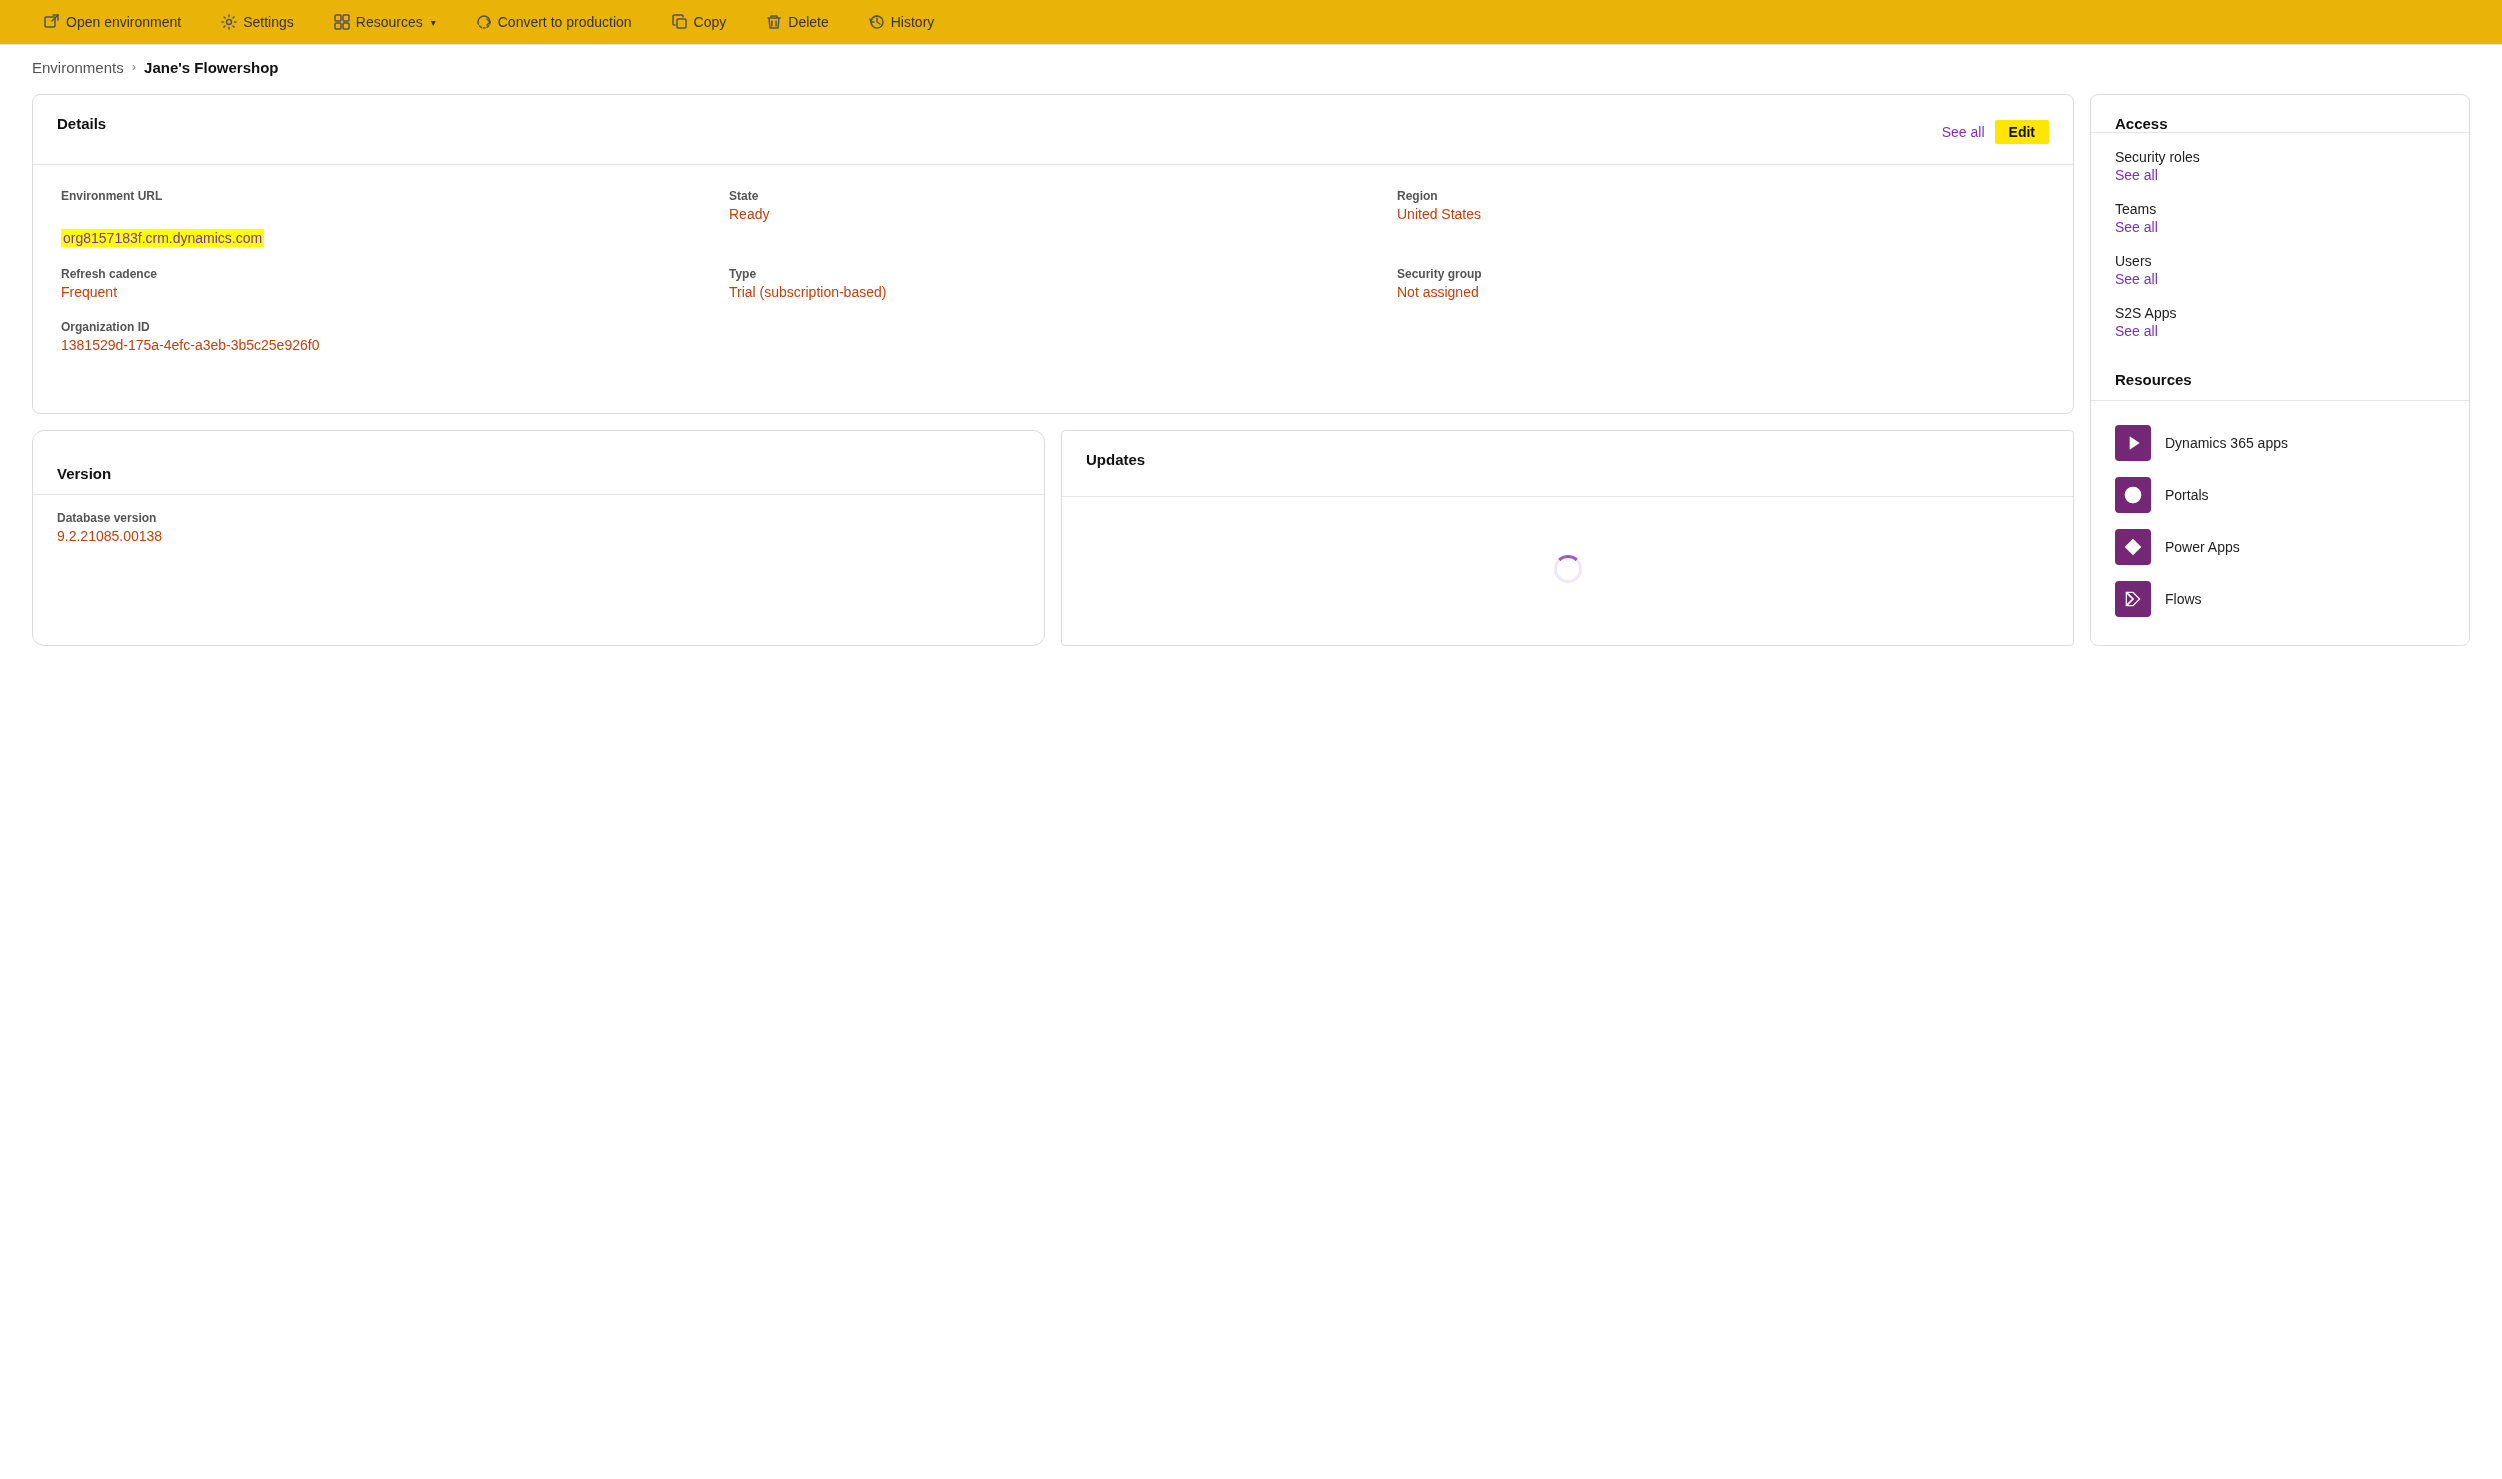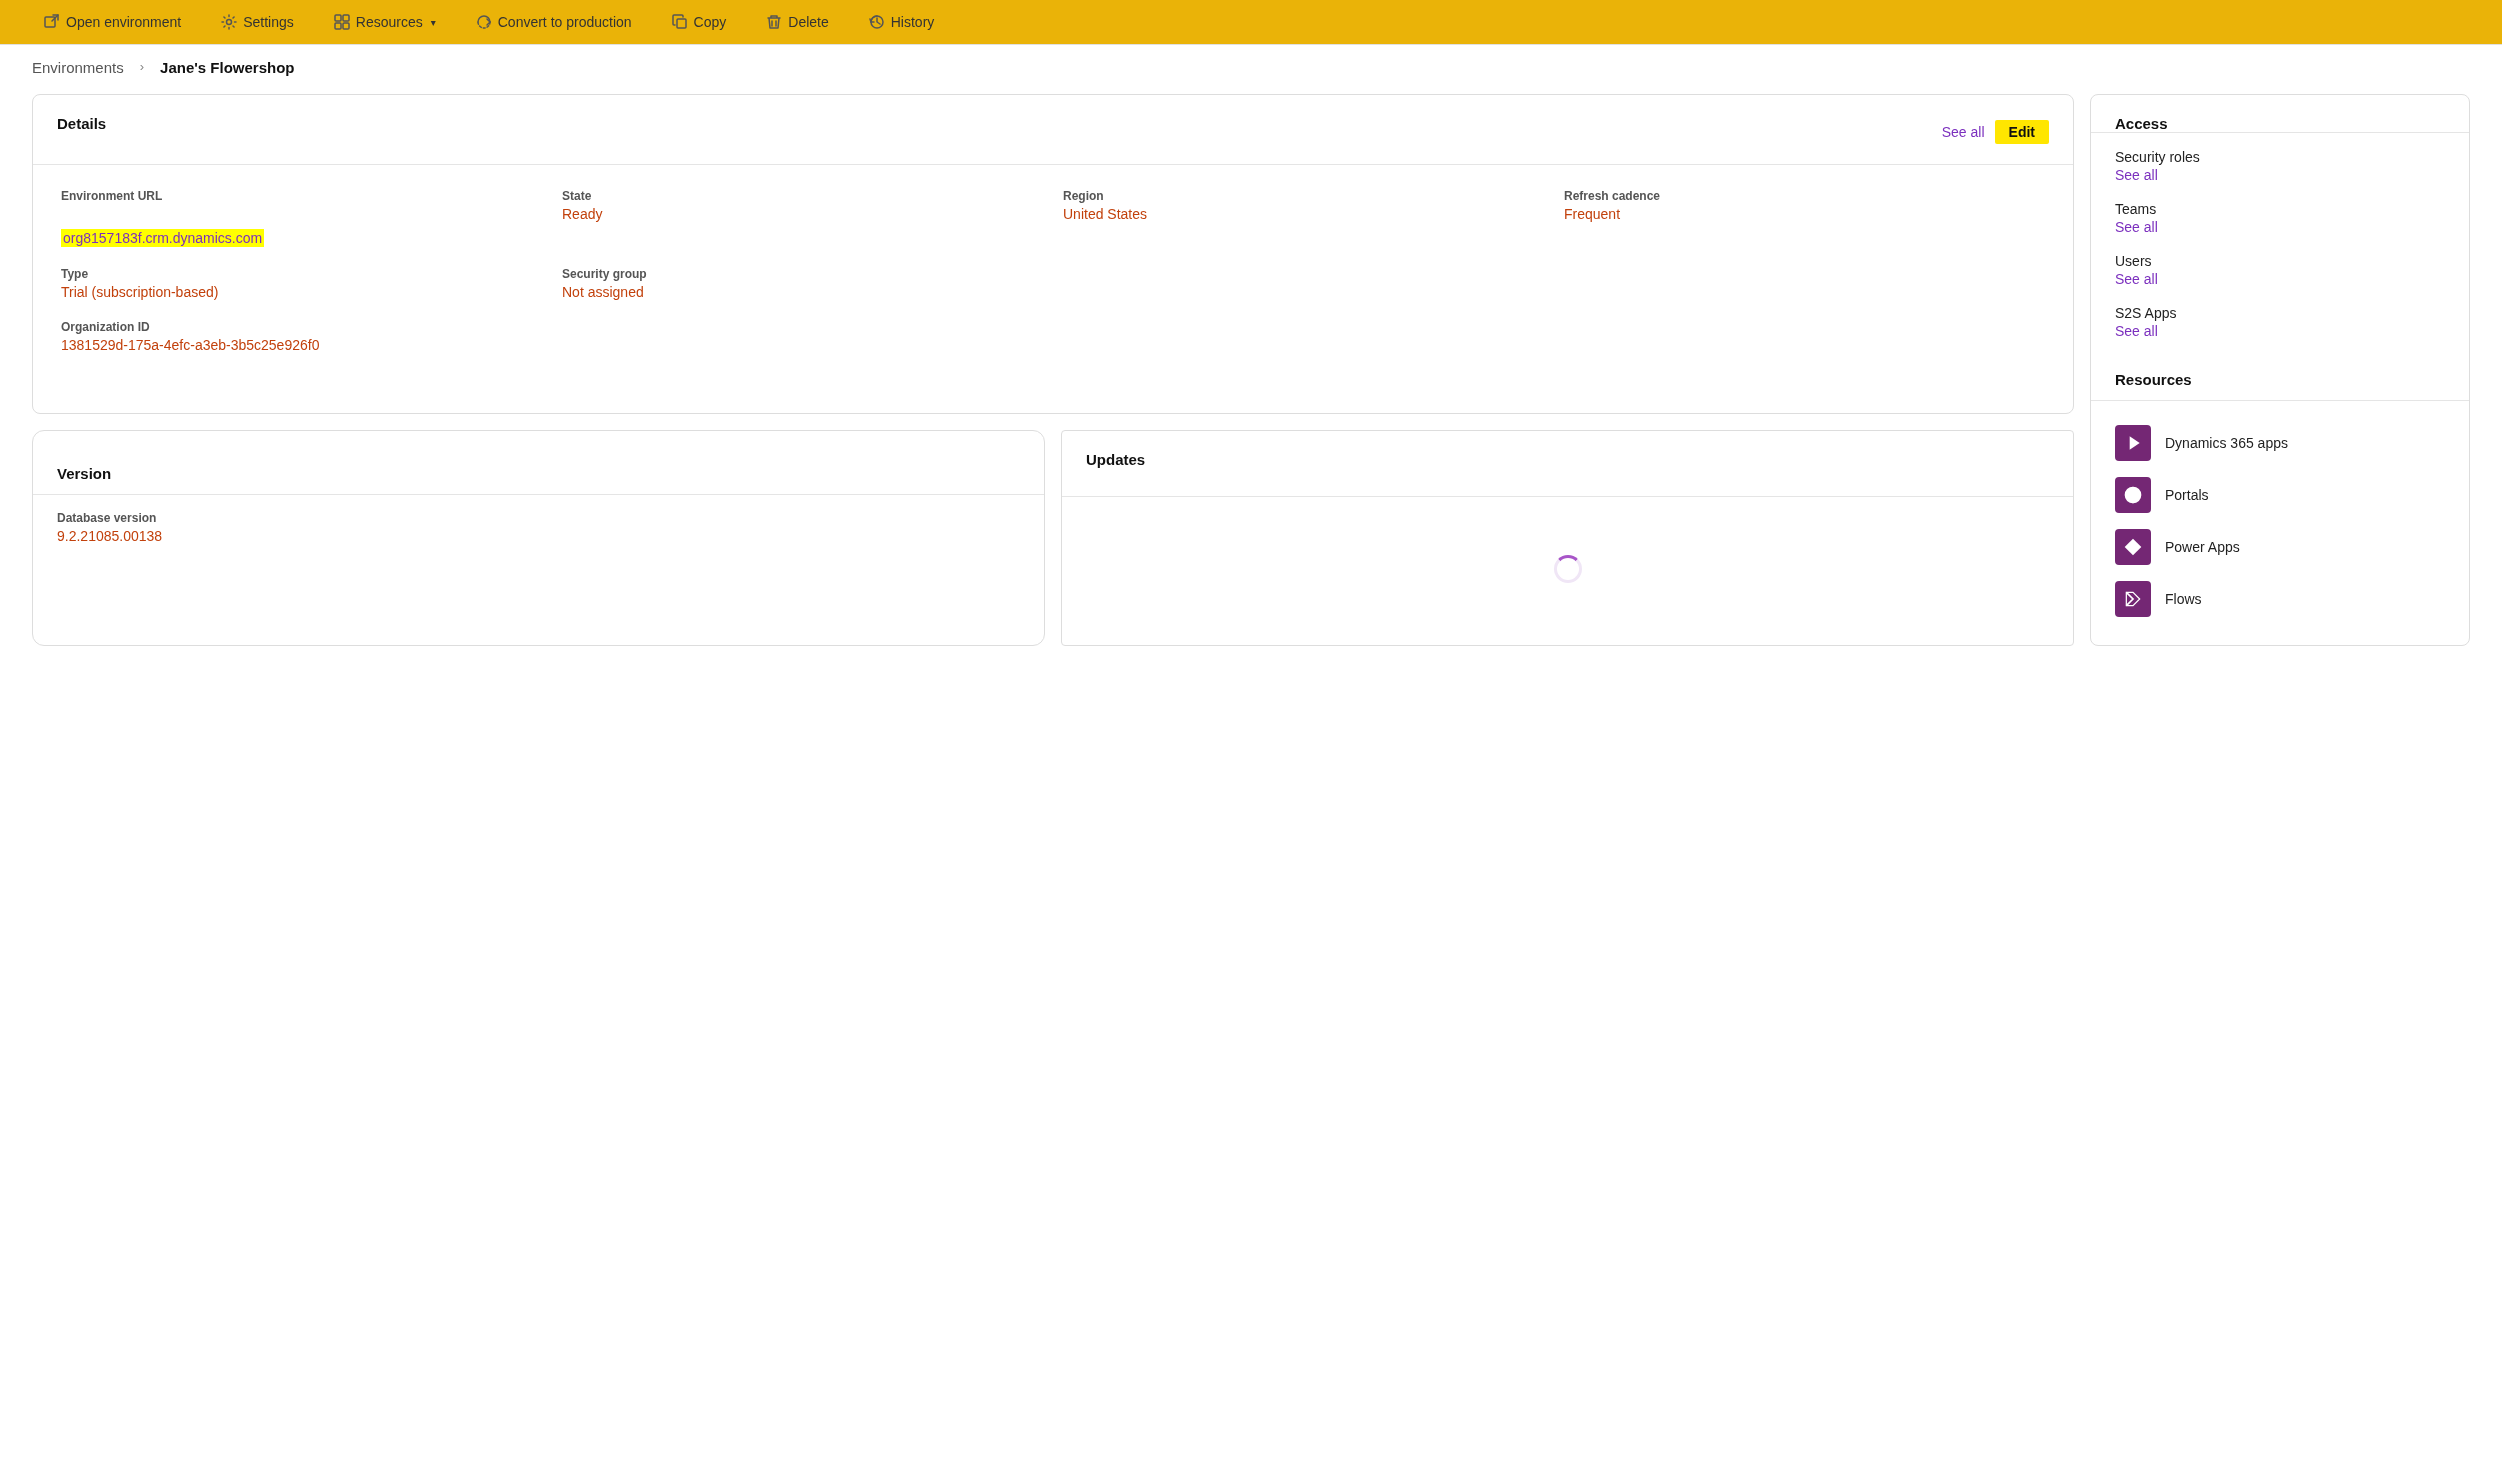--- a/index.html
+++ b/index.html
@@ -47,21 +47,21 @@
     .chevron-icon {
       font-size: 10px;
       margin-left: 2px;
     }
 
     
     .breadcrumb {
       display: flex;
       padding: 14px 32px 10px 32px;
       font-size: 15px;
-      gap: 16px;
+      gap: 8px;
     }
     .breadcrumb-link {
       color: #555;
       cursor: pointer;
       text-decoration: none;
     }
     .breadcrumb-sep { color: #888; font-size: 13px; }
     .breadcrumb-current {
       font-weight: 700;
       color: #111;
@@ -118,21 +118,21 @@
       border-radius: 2px;
       padding: 4px 14px;
       font-size: 14px;
       font-weight: 600;
       cursor: pointer;
       color: #111;
     }
 
     .details-grid {
       display: grid;
-      grid-template-columns: 1fr 1fr 1fr 1fr;
+      grid-template-columns: 1fr 1fr 1fr;
       row-gap: 20px;
       column-gap: 20px;
       padding: 8px 4px;
     }
     .detail-field-label {
       font-size: 12px;
       font-weight: 600;
       color: #555;
       margin-bottom: 3px;
     }

